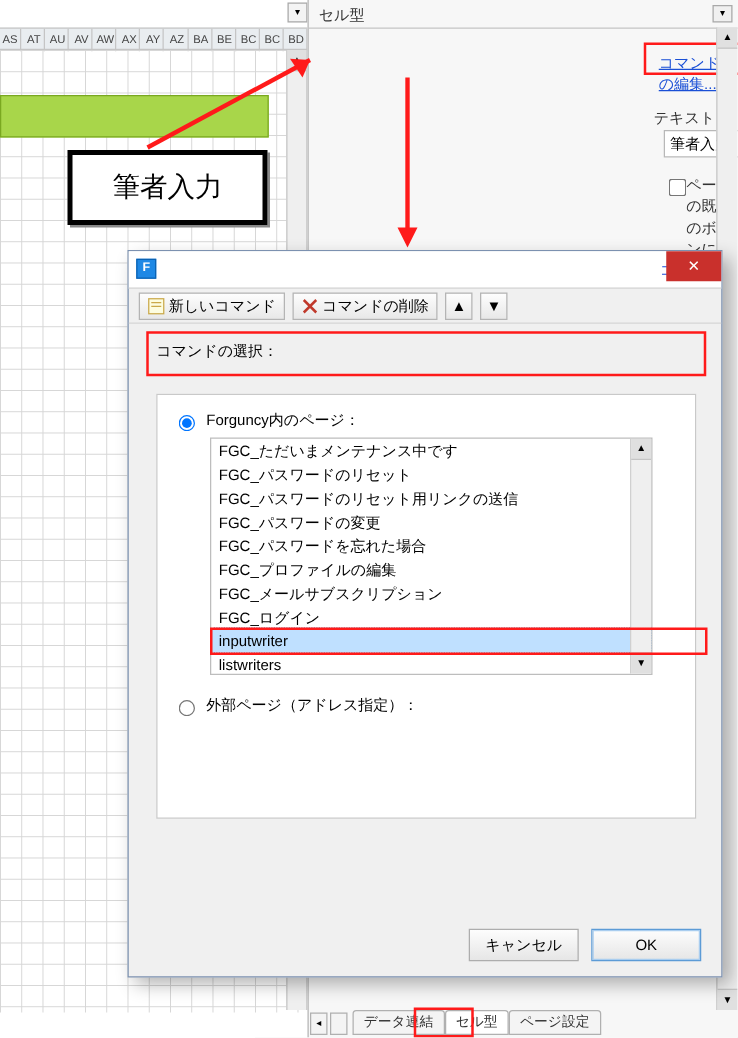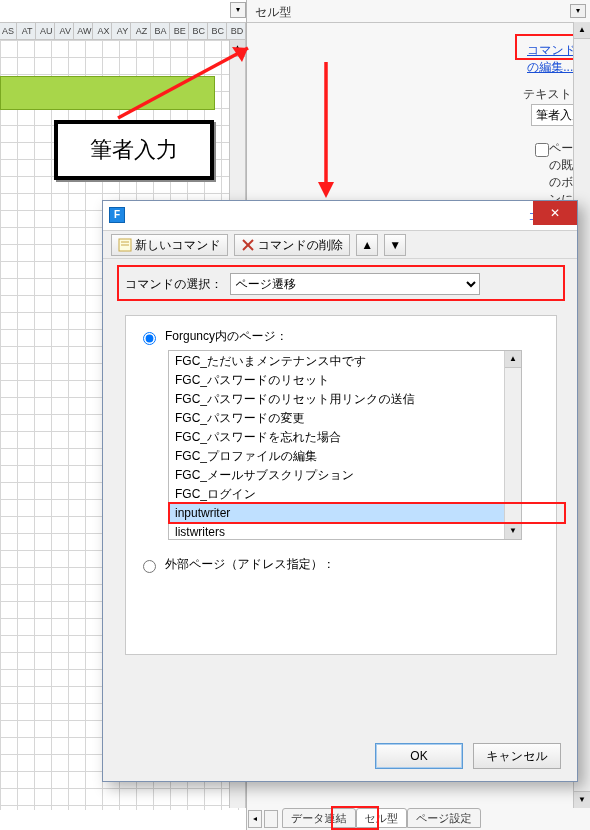--- a/index.html
+++ b/index.html
@@ -177,23 +177,20 @@
         <span>▲</span>
       </div>
     <div class="tbtn mini">
         <span>▼</span>
       </div>
   </div>
 
   <div id="dlg-body">
     <div id="cmd-select-row">
       <span>コマンドの選択：</span>
-      <select>
-        <option>ページ遷移</option>
-      </select>
     </div>
     <div id="cmd-select-hl"></div>
 
     <div id="pages-panel">
       <label class="radio-row">
         <input type="radio" name="pt" checked="" style="">
         <span>Forguncy内のページ：</span>
       </label>
 
       <div id="page-listbox">
@@ -215,16 +212,16 @@
       <div id="page-sel-hl"></div>
 
       <label class="radio-row" id="ext-row">
         <input type="radio" name="pt" style="">
         <span>外部ページ（アドレス指定）：</span>
       </label>
     </div>
   </div>
 
   <div id="dlg-buttons">
+    <div class="dlg-btn">キャンセル</div>
     <div class="dlg-btn primary">OK</div>
-    <div class="dlg-btn">キャンセル</div>
   </div>
 </div>
 
 </body></html>

